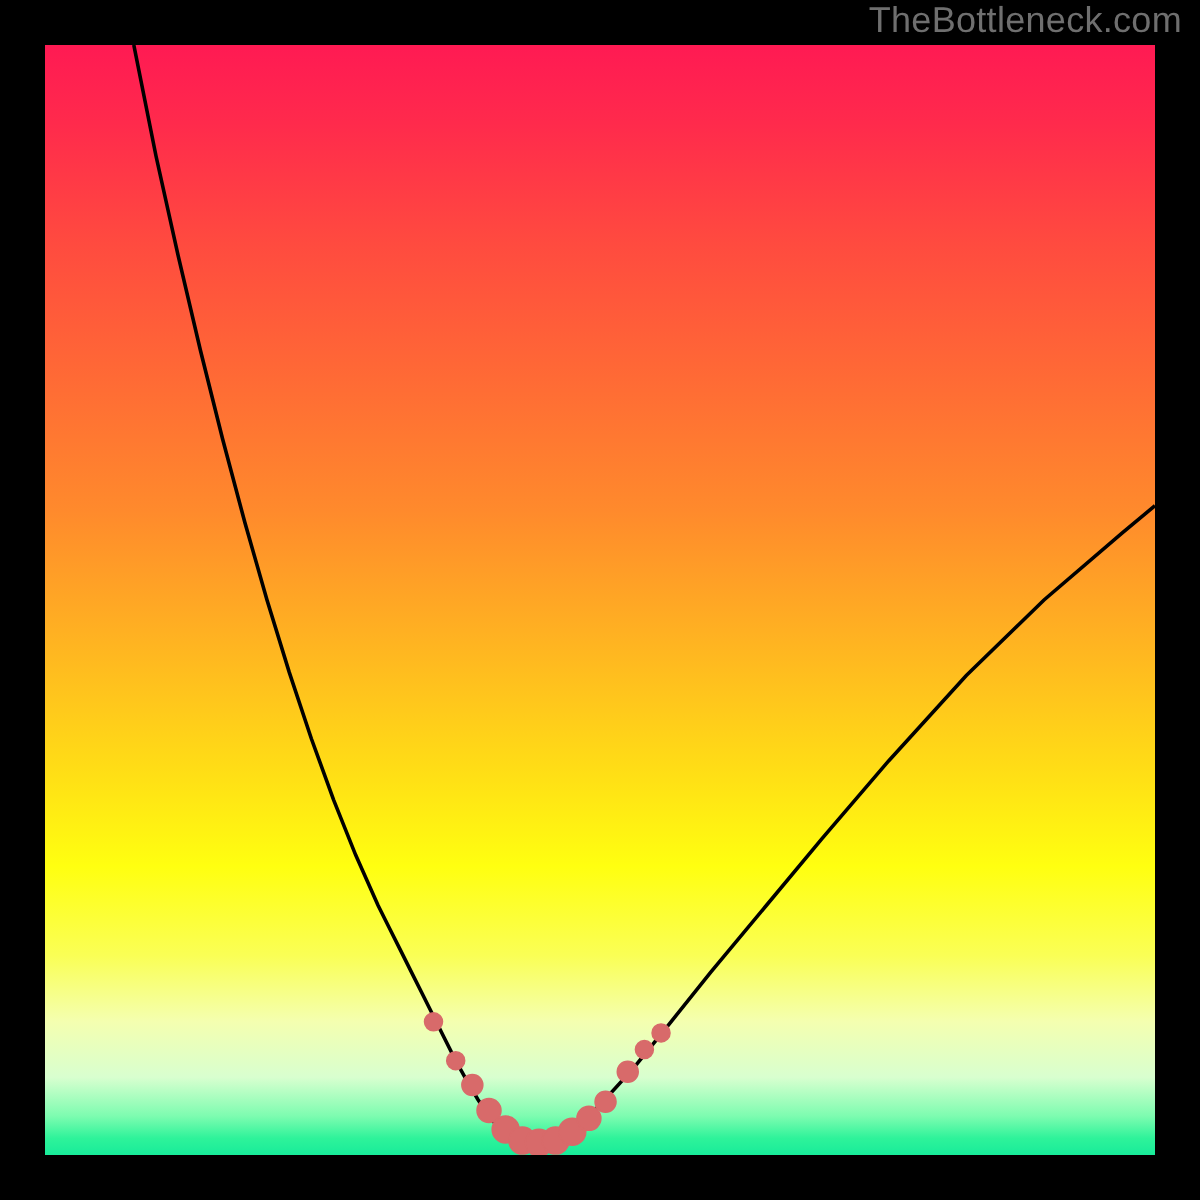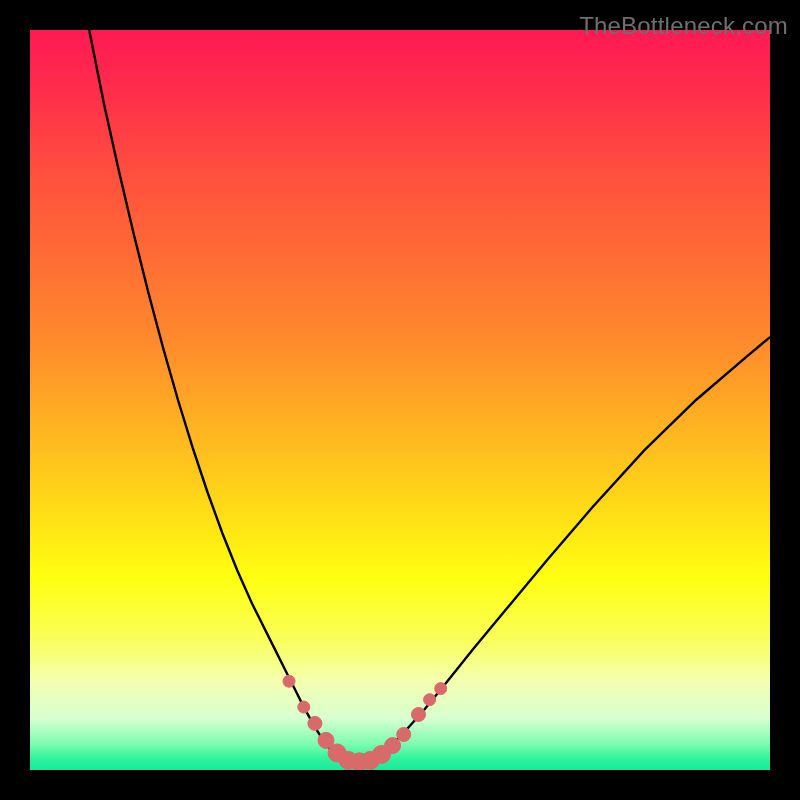--- a/index.html
+++ b/index.html
@@ -19,21 +19,21 @@
   .plot {
     position: absolute;
     left: 30px;
     top: 30px;
     width: 740px;
     height: 740px;
     overflow: hidden;
   }
   .watermark {
     position: absolute;
-    top: 12px;
+    top: 0;
     right: 12px;
     color: #6f6f6f;
     font-size: 24px;
     font-weight: 500;
     letter-spacing: 0.2px;
     z-index: 10;
   }
   svg { display: block; }
 </style>
 </head>

